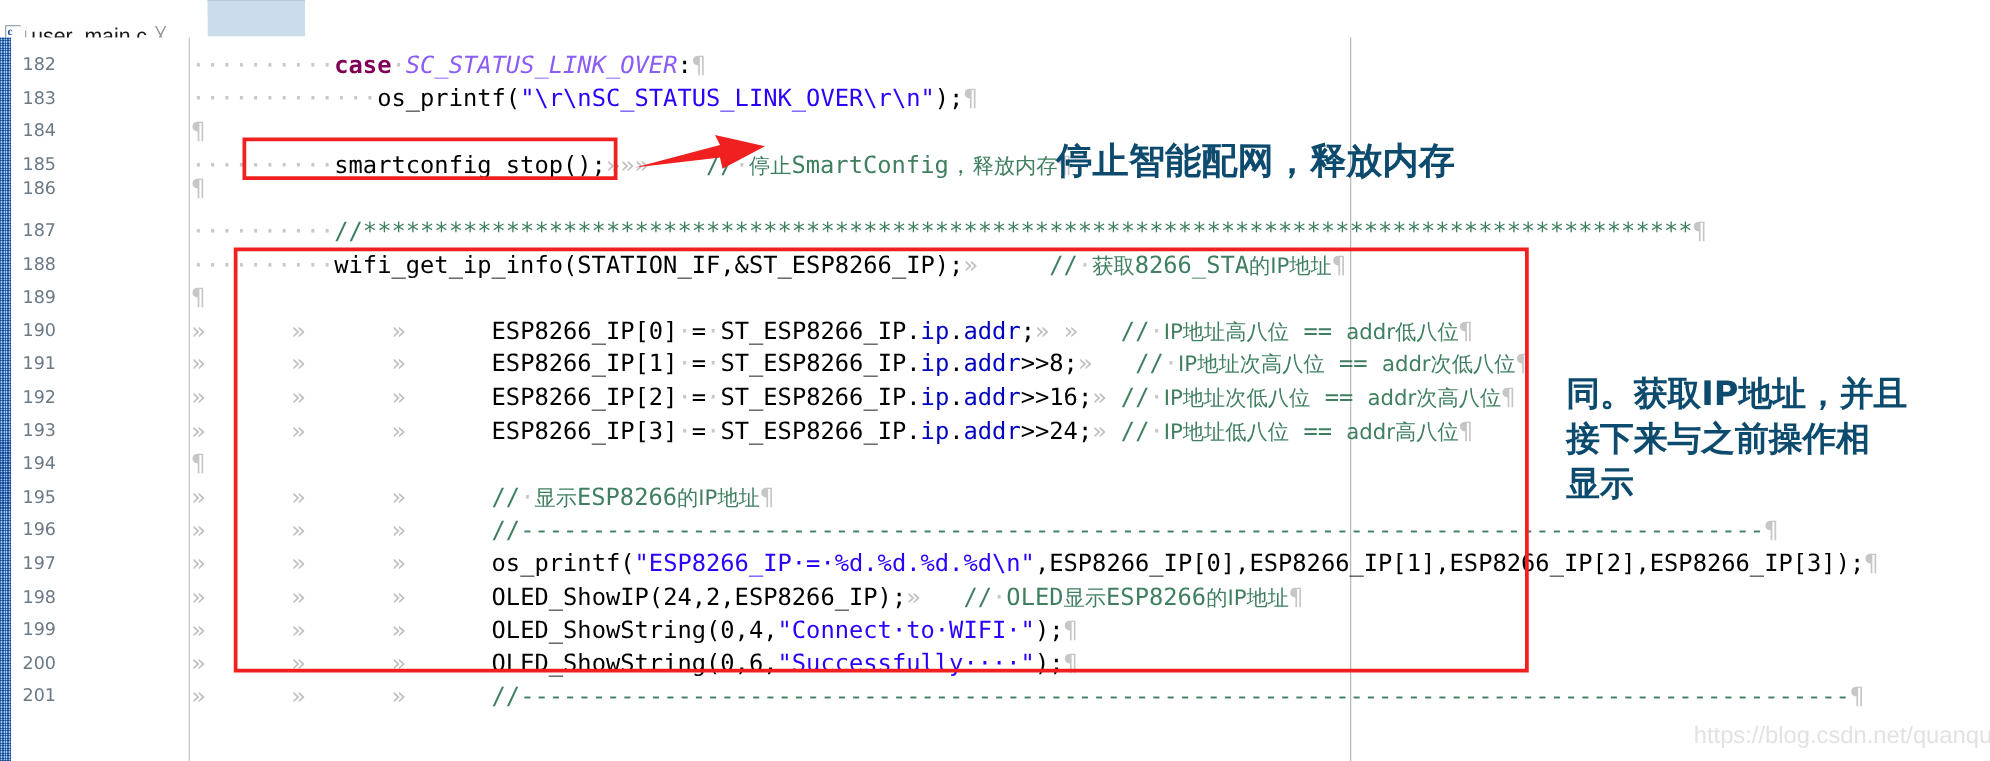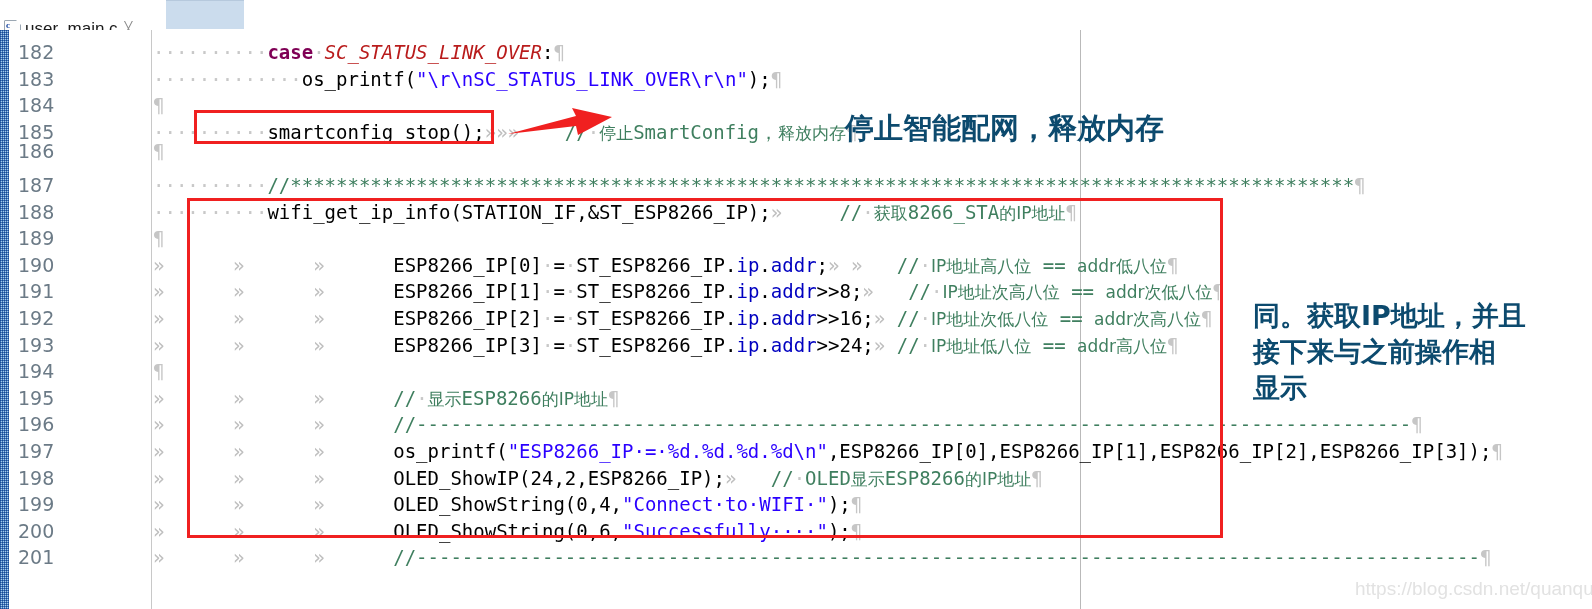--- a/index.html
+++ b/index.html
@@ -60,28 +60,28 @@
   .margin-guide{position:absolute;left:1080px;top:30px;width:1px;height:579px;background:#b9b9b9;}
 
   
   .lines{position:absolute;left:0;top:30px;width:1592px;height:579px;}
   .line{
     position:absolute;left:0;width:1592px;height:26.6px;
     font-size:19px;line-height:26.6px;white-space:pre;
   }
   .lnum{
     position:absolute;left:9px;width:132px;text-align:left;padding-left:9px;
-    box-sizing:border-box;color:#6b7a86;font-size:19px;
+    box-sizing:border-box;color:#6b7a86;font-size:14px;
     font-family:"DejaVu Sans","Liberation Sans",sans-serif;
   }
   .ltext{position:absolute;left:153px;white-space:pre;font-size:19px;}
 
   
   .kw      {color:#7f0055;font-weight:bold;}
-  .macro   {color:#b91c1c;font-style:italic;}
+  .macro   {color:#8b5cf6;font-style:italic;}
   .str     {color:#2a00ff;}
   .cmt     {color:#3f7f5f;}
   .cmt-cjk {color:#3f7f5f;font-family:"DejaVu Sans","Liberation Sans",sans-serif;font-size:17px;}
   .plain   {color:#000000;}
   .fld     {color:#0000c0;}
   .dot     {color:#c8c8c8;}
   .tabm    {color:#bfbfbf;}
   .pil     {color:#c6c6c6;}
 
   

